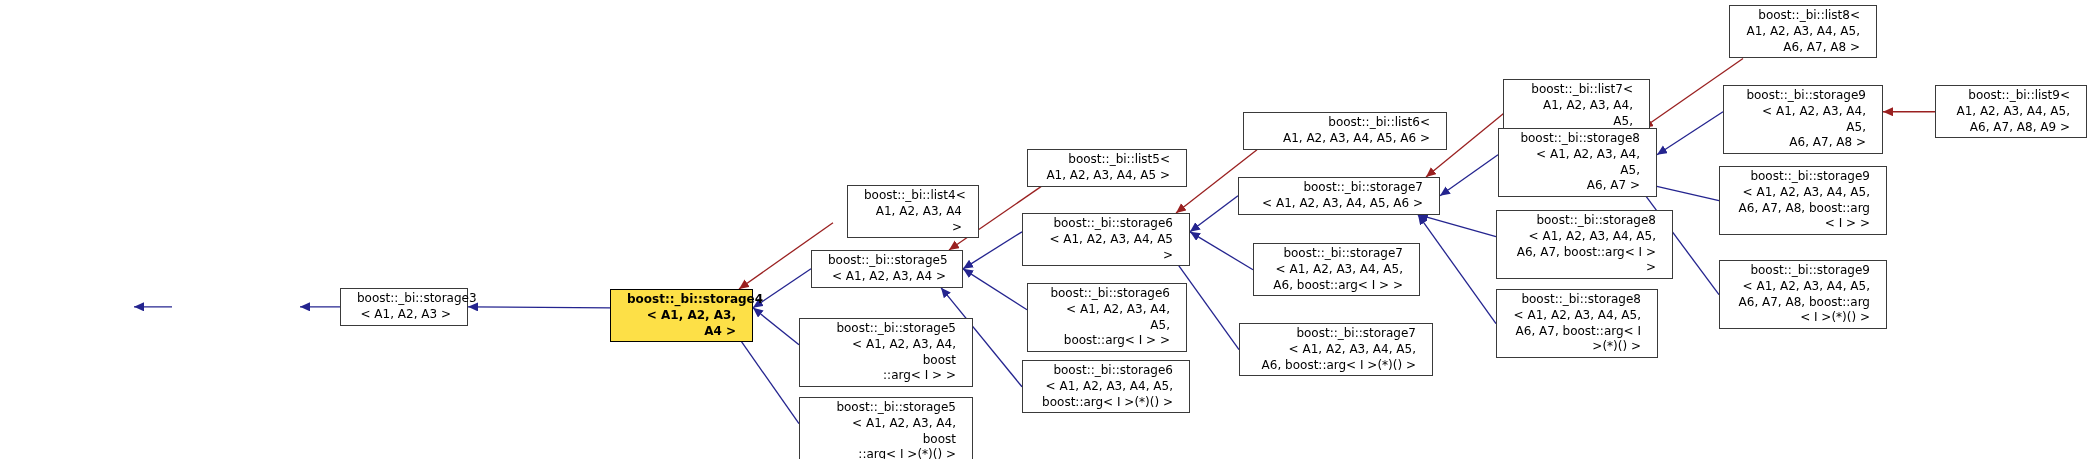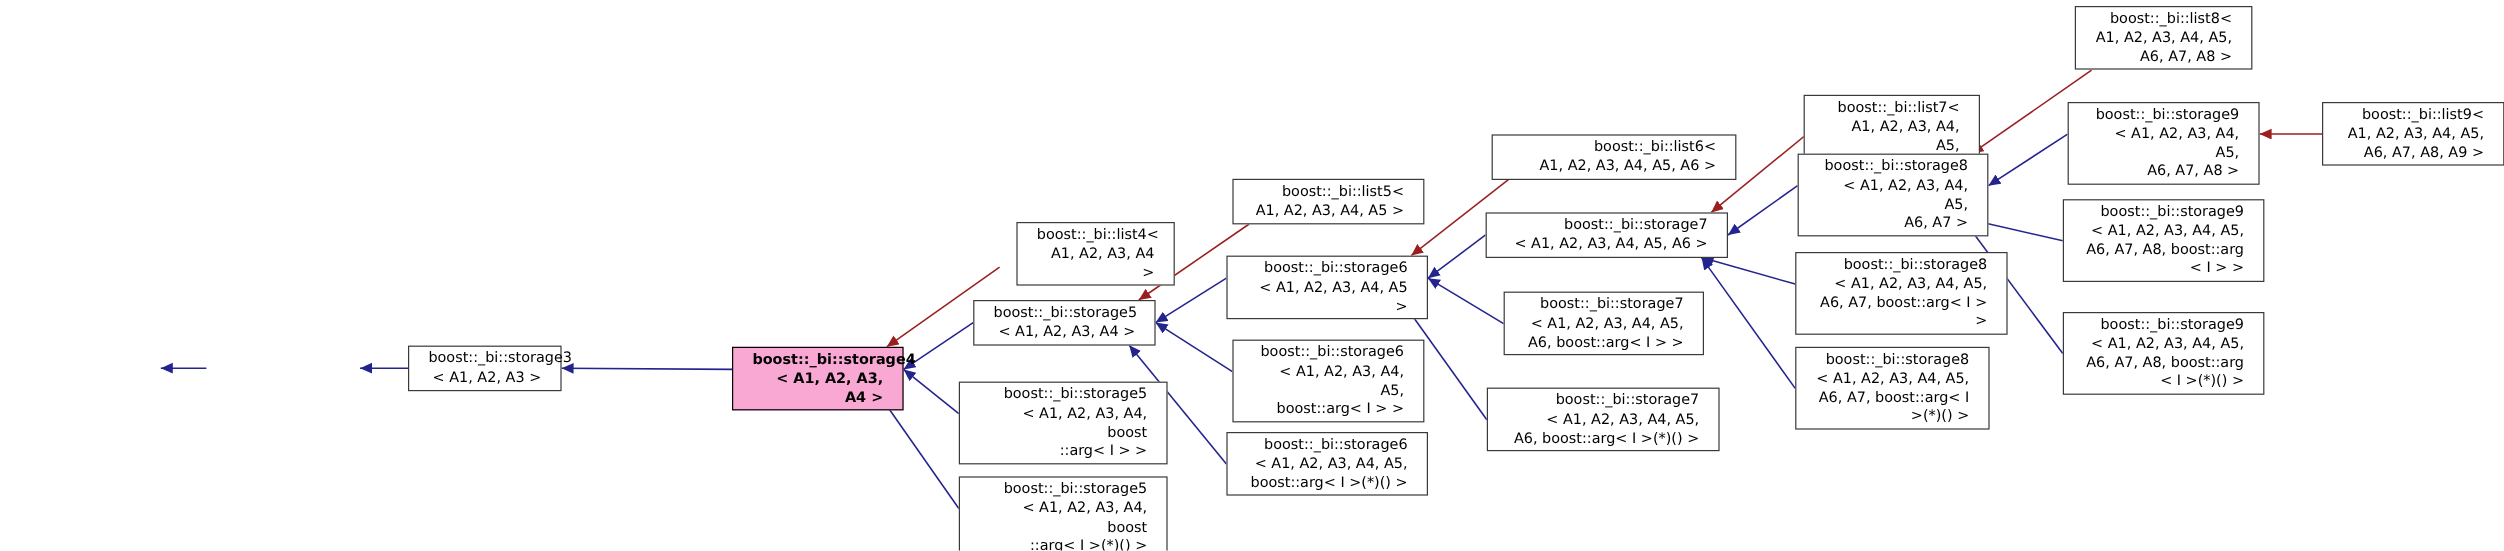--- a/index.html
+++ b/index.html
@@ -25,21 +25,21 @@
     border: 1px solid #3a3a3a;
     color: #000000;
     font-size: 12px;
     line-height: 1.32;
     text-align: right;
     white-space: pre-line;
     padding: 2px 16px;
     cursor: pointer;
   }
   .node.current {
-    background: #f9a8d4;
+    background: #fde047;
     border: 1px solid #000000;
     font-weight: bold;
     cursor: default;
   }
 </style>
 </head>
 <body>
 
 <div id="canvas">
 

